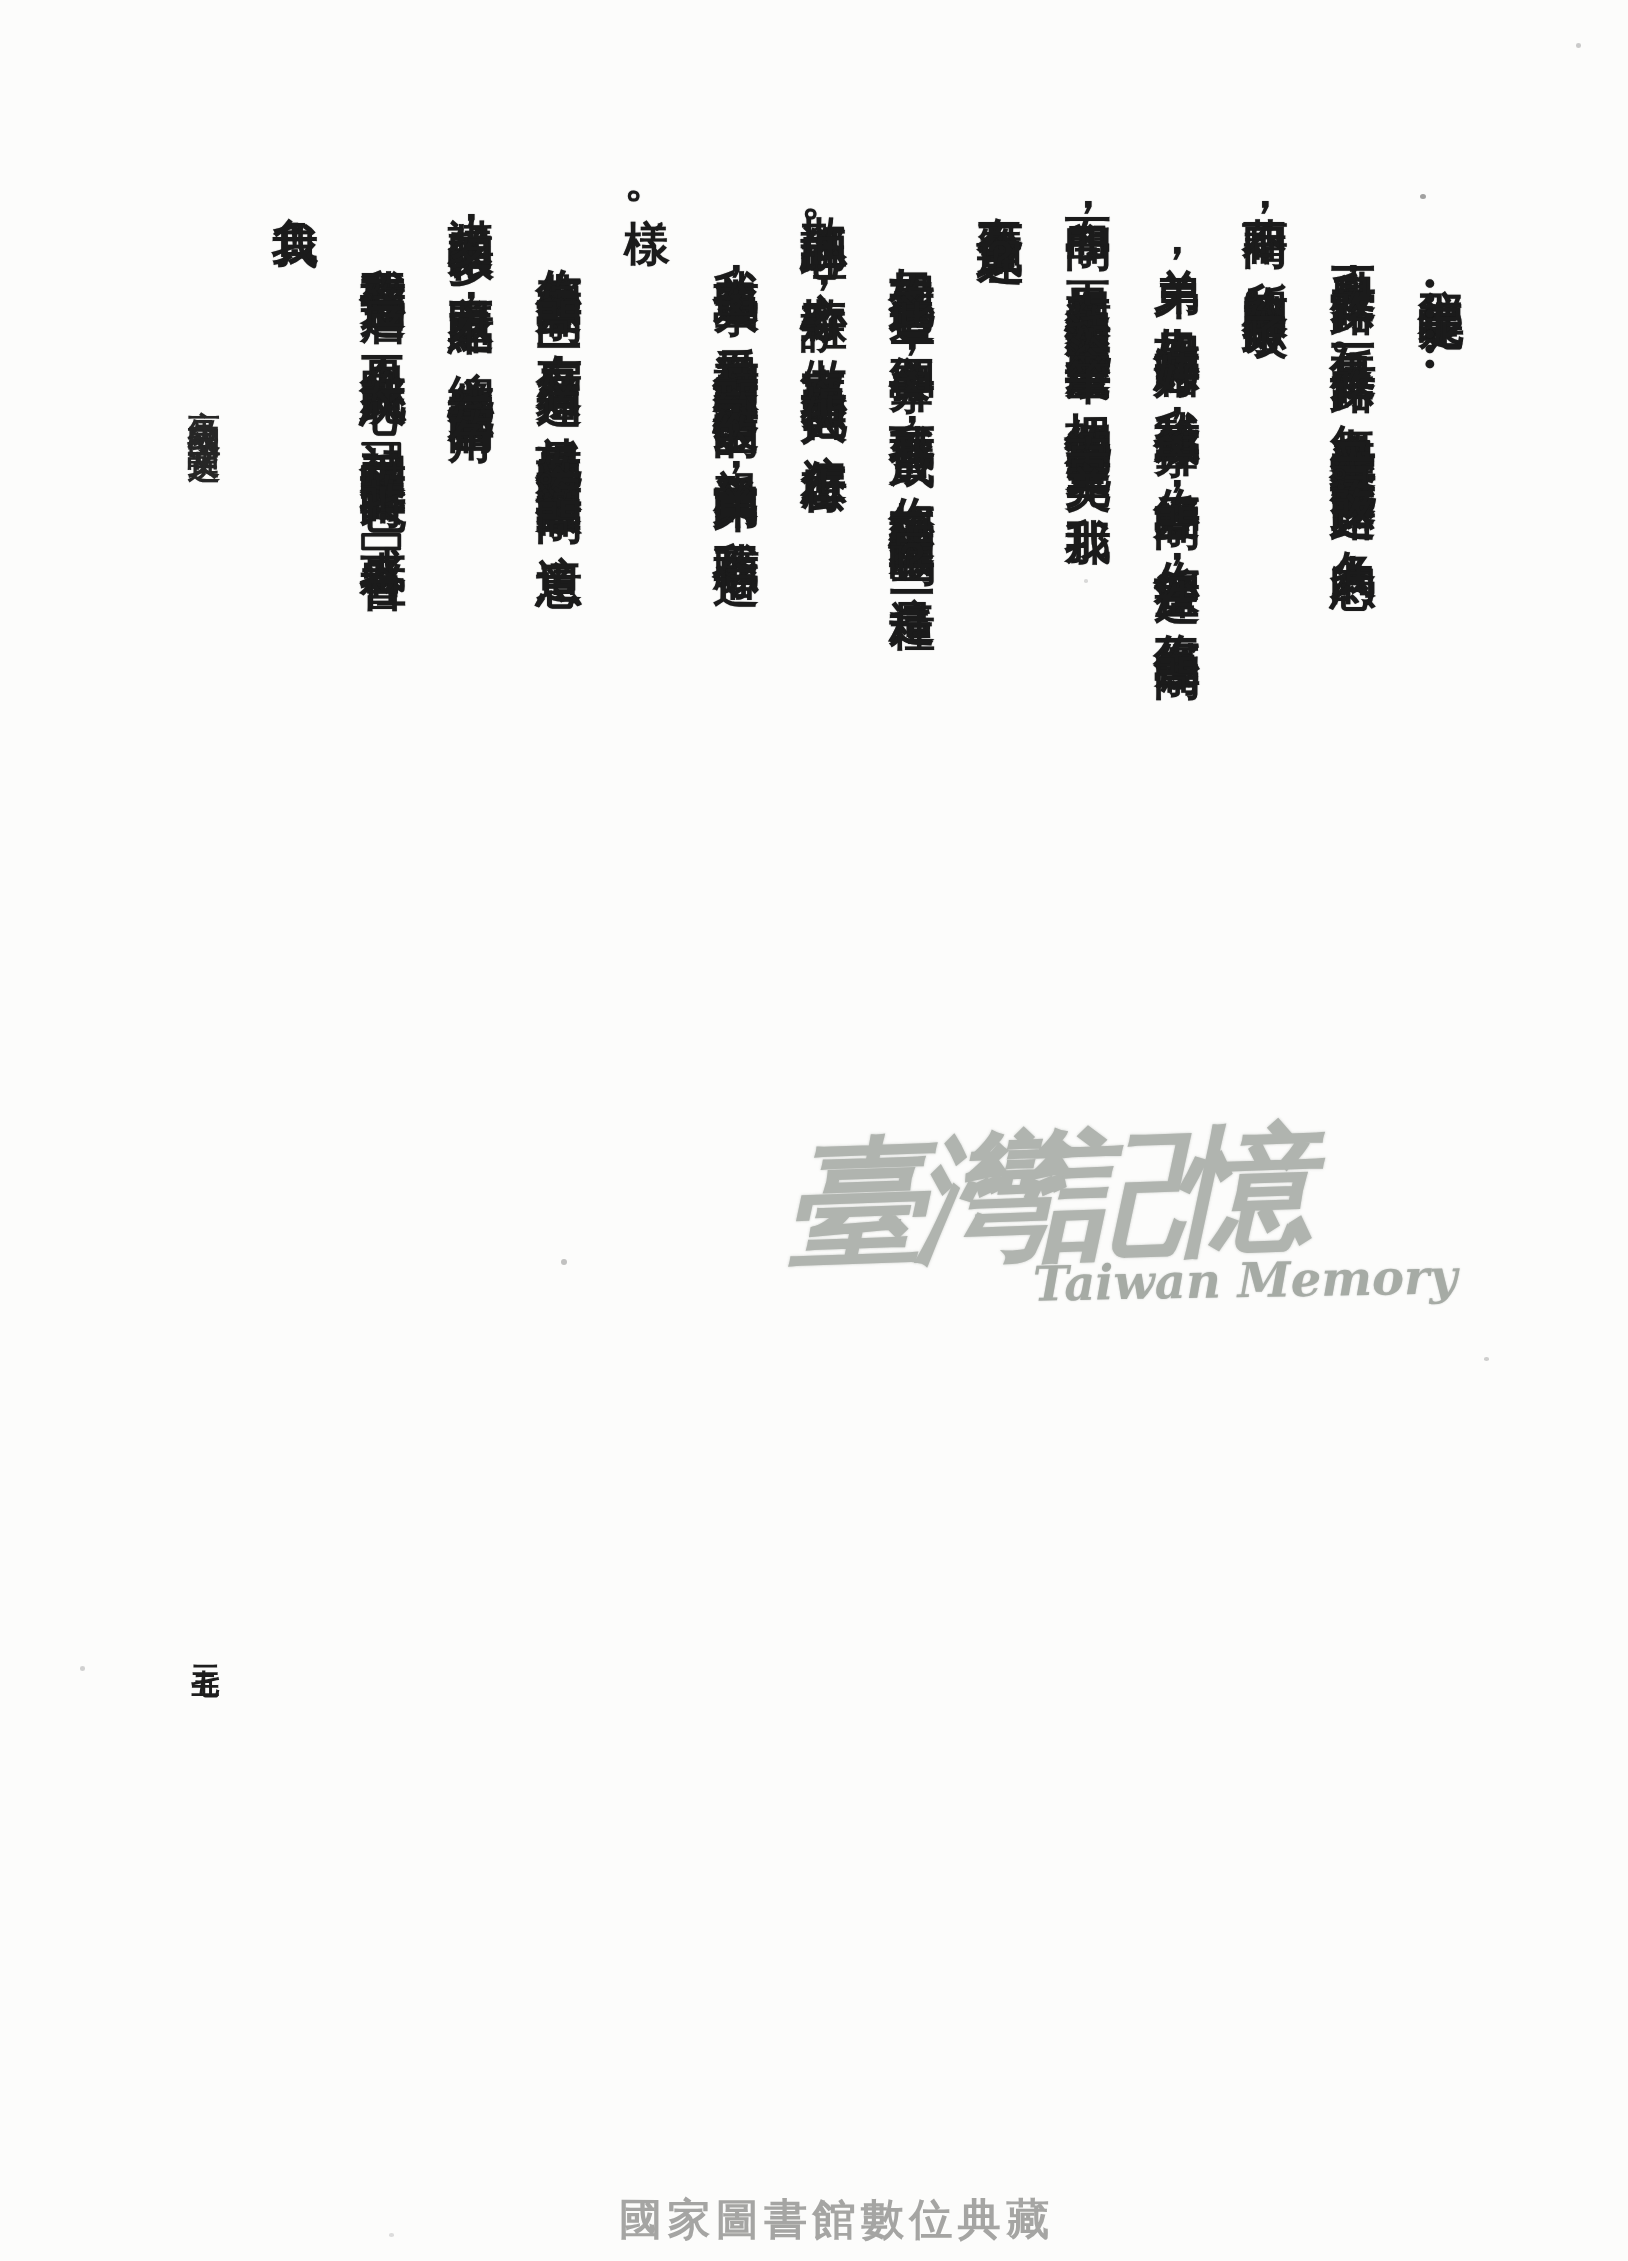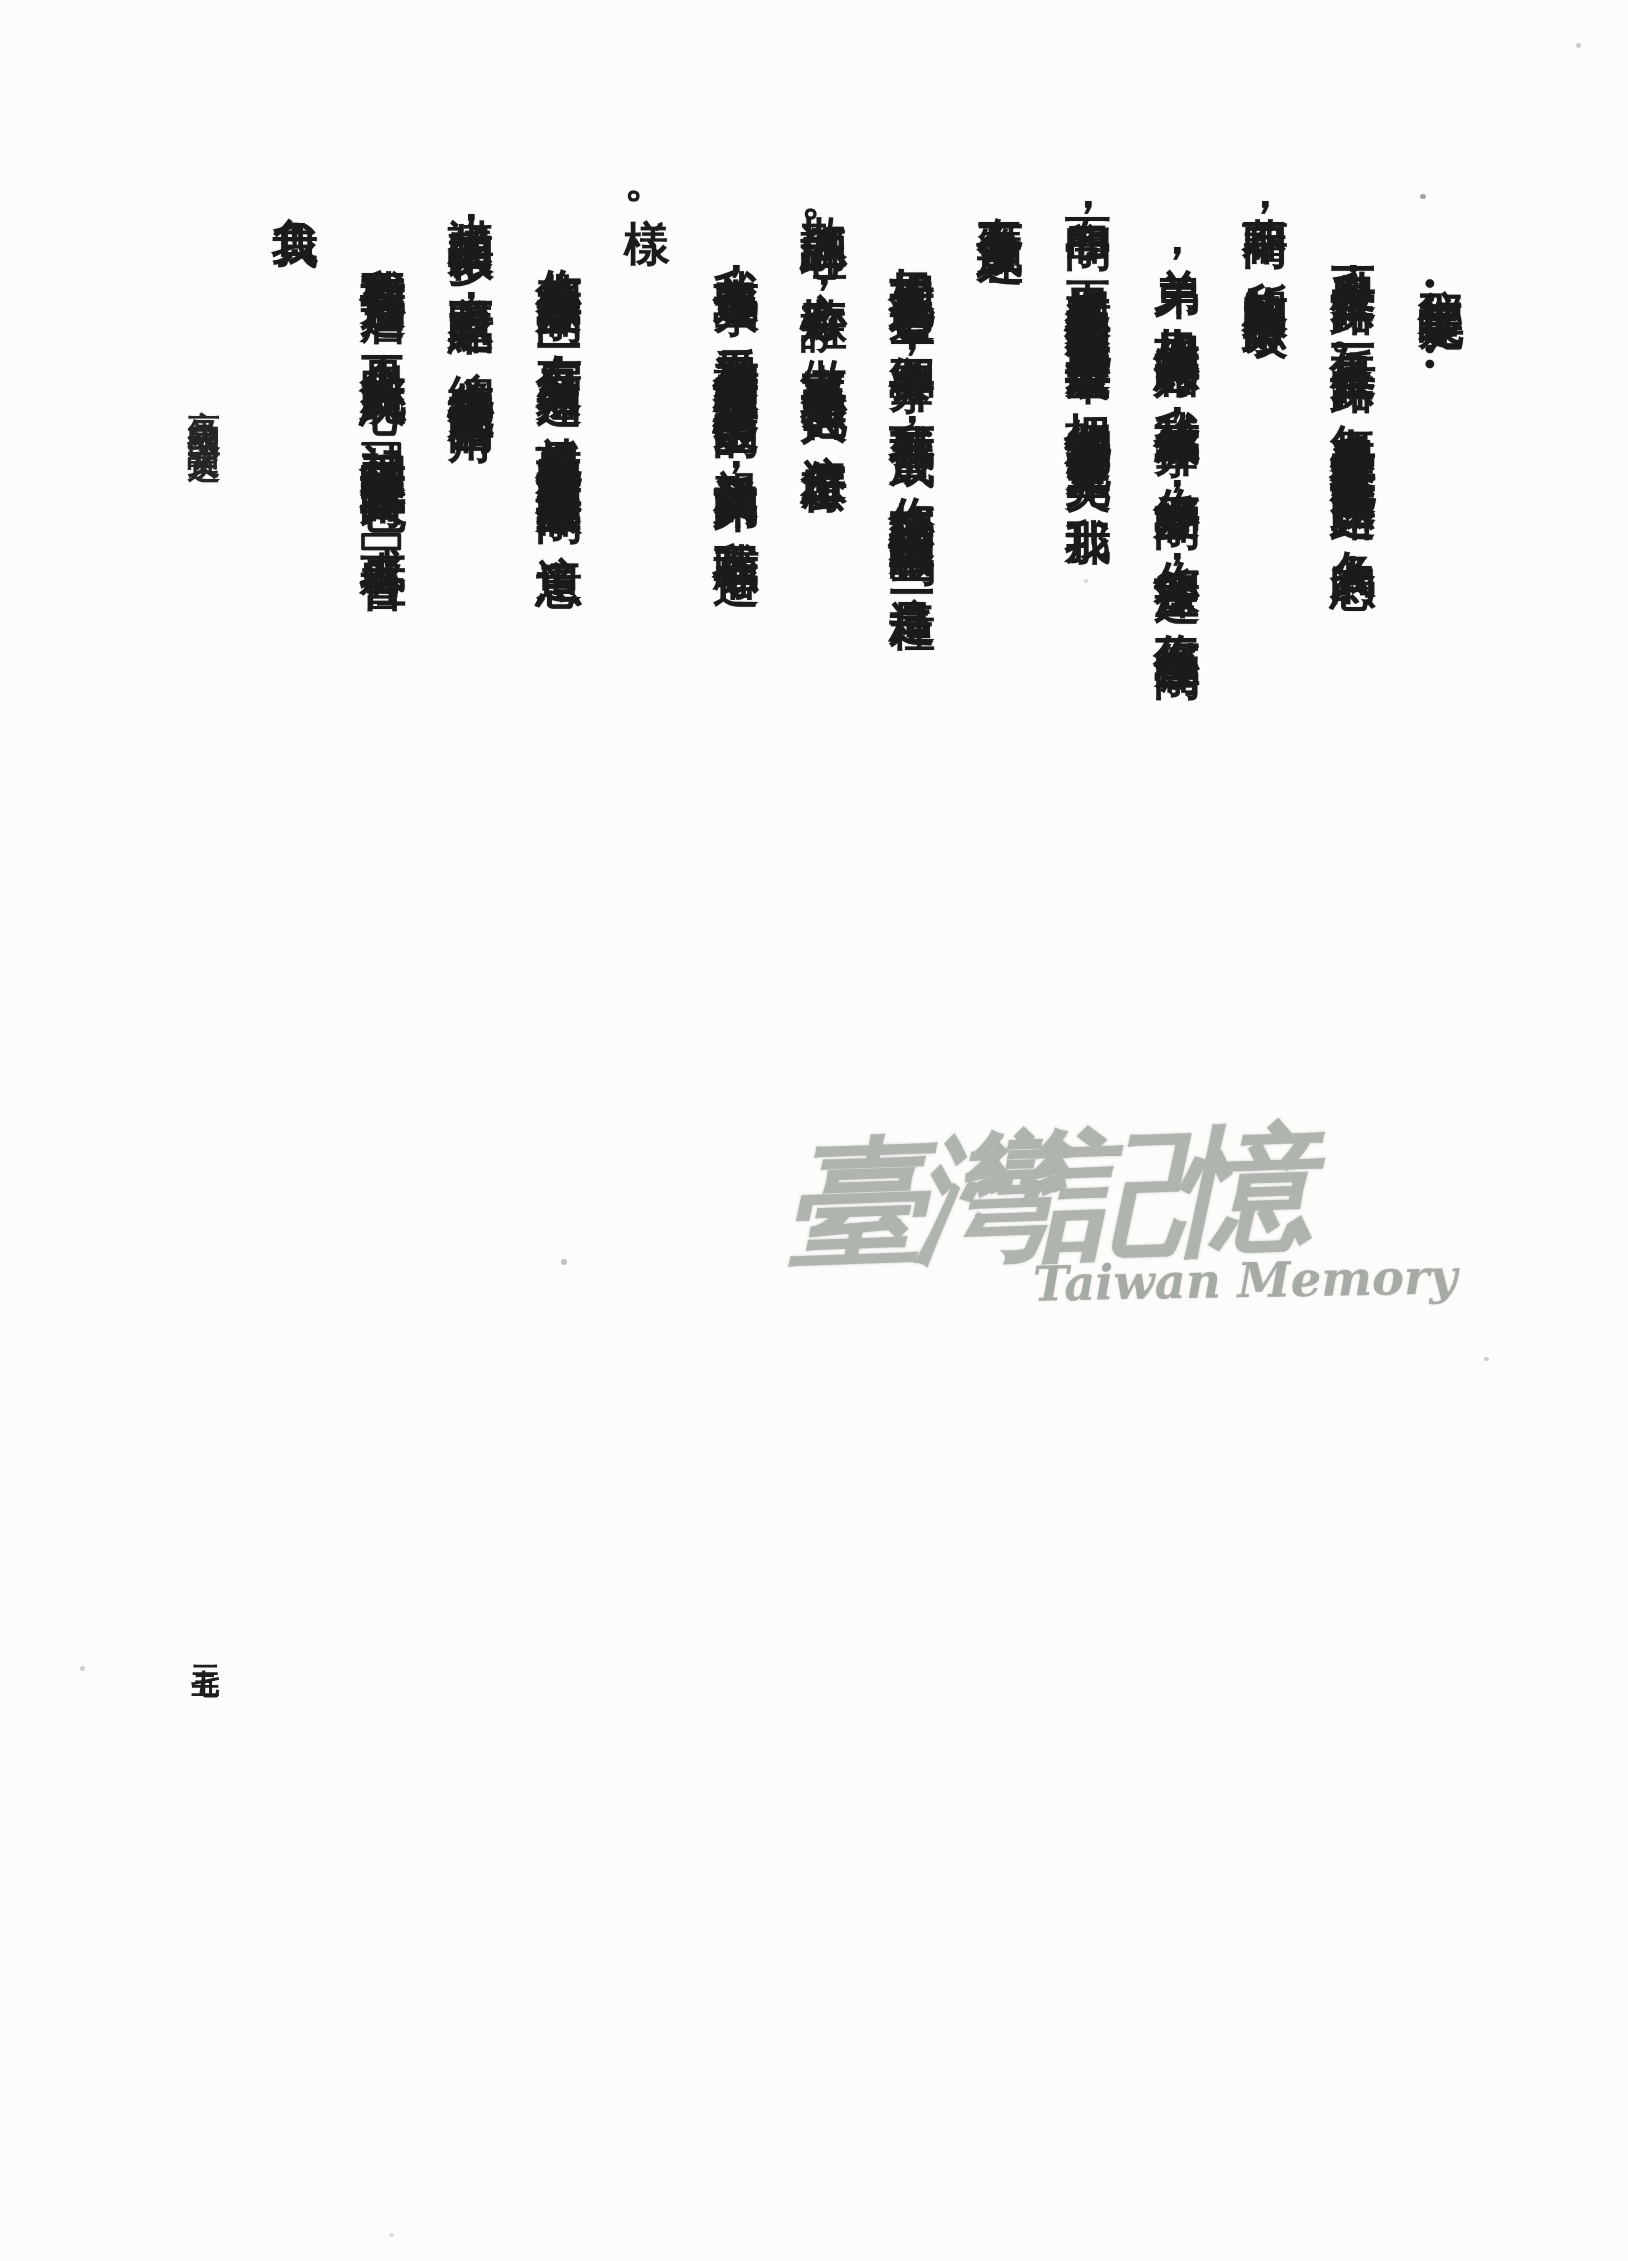--- a/index.html
+++ b/index.html
@@ -93,20 +93,21 @@
       <div class="tcol" style="left: 617px; top: 181px;">樣。</div>
       <div class="tcol" style="left: 529px; top: 232px;">你若眞個愛好學問，有一層又須知道，就是現在的社會並不適宜於做學問。這意思</div>
       <div class="tcol" style="left: 441px; top: 181px;">講起的人很多，着眼之點不一，總之都能抓住眞相的一角。</div>
       <div class="tcol" style="left: 353px; top: 232px;">我要你知道這一層，不是叫你就此灰心，袖起手來嘆「今非其時也！」或者「社會</div>
       <div class="tcol" style="left: 265px; top: 181px;">負我！</div>
     </div>
 
   <div class="running-title">高級國語文選</div>
   <div class="page-number">三七五</div>
 
+  <div class="footer-caption">國家圖書館數位典藏</div>
 
   <div class="speck s1"></div>
   <div class="speck s2"></div>
   <div class="speck s3"></div>
   <div class="speck s4"></div>
   <div class="speck s5"></div>
   <div class="speck s6"></div>
   <div class="speck s7"></div>
 </div>
 

